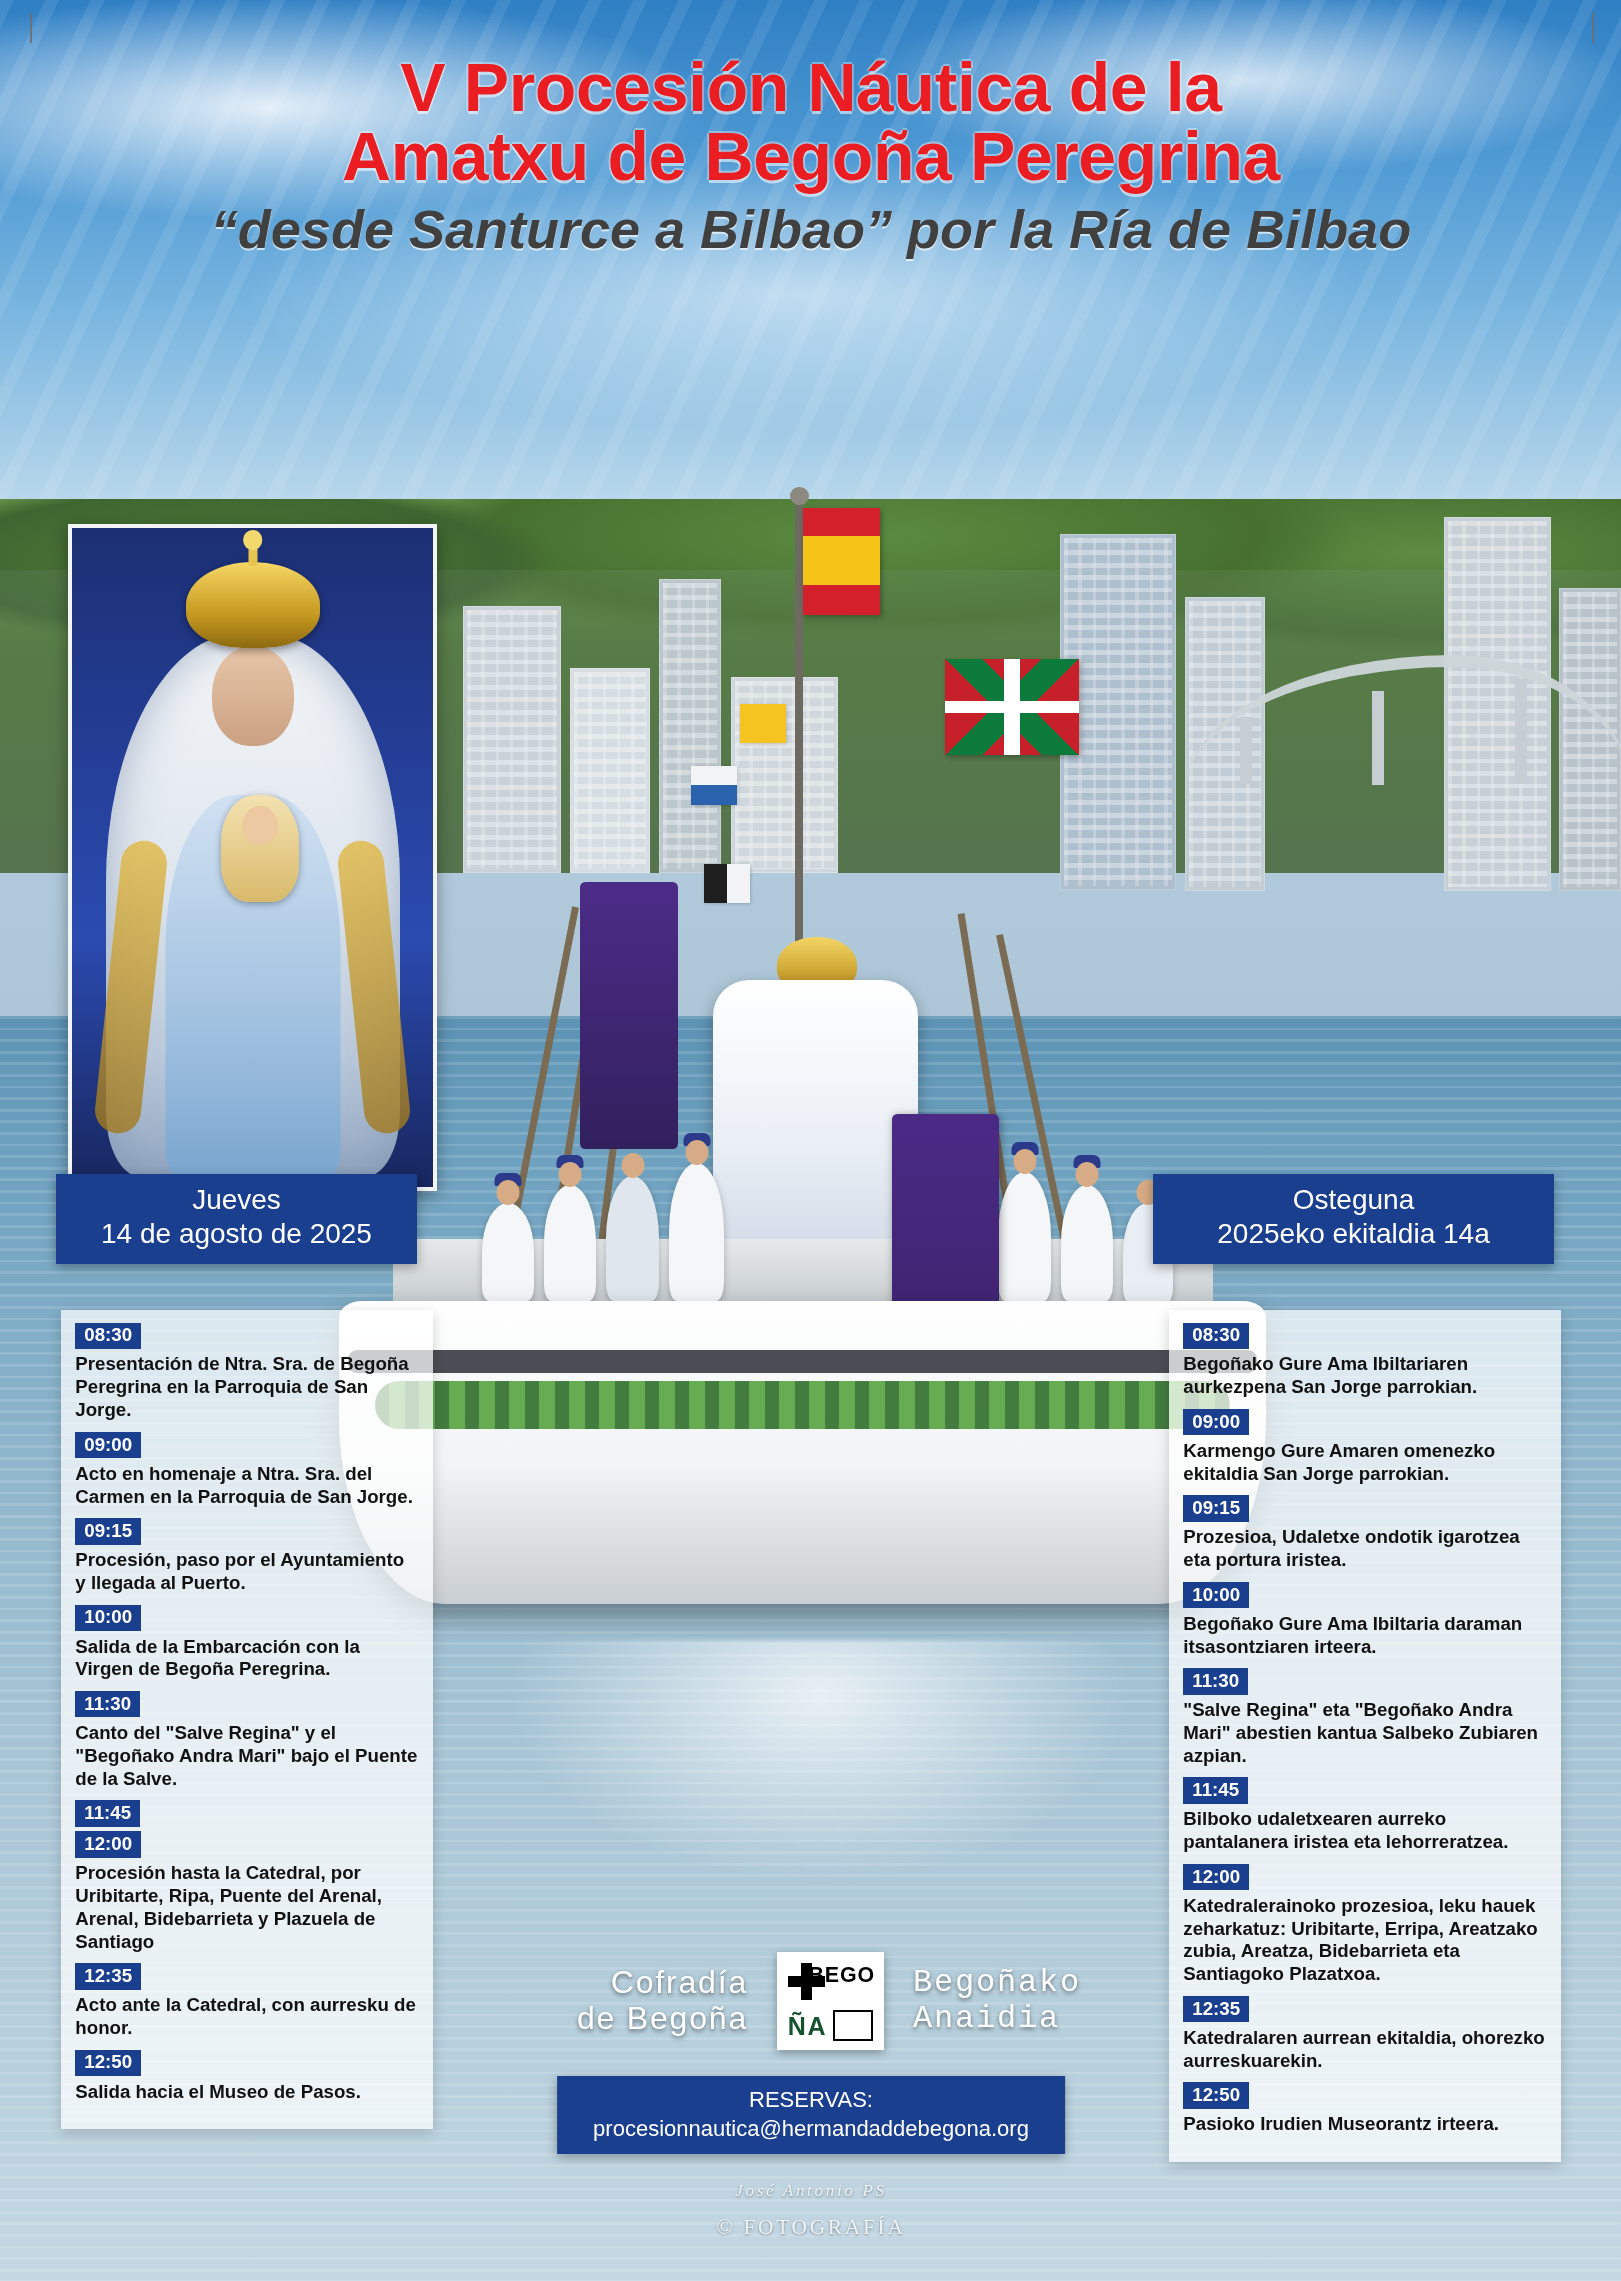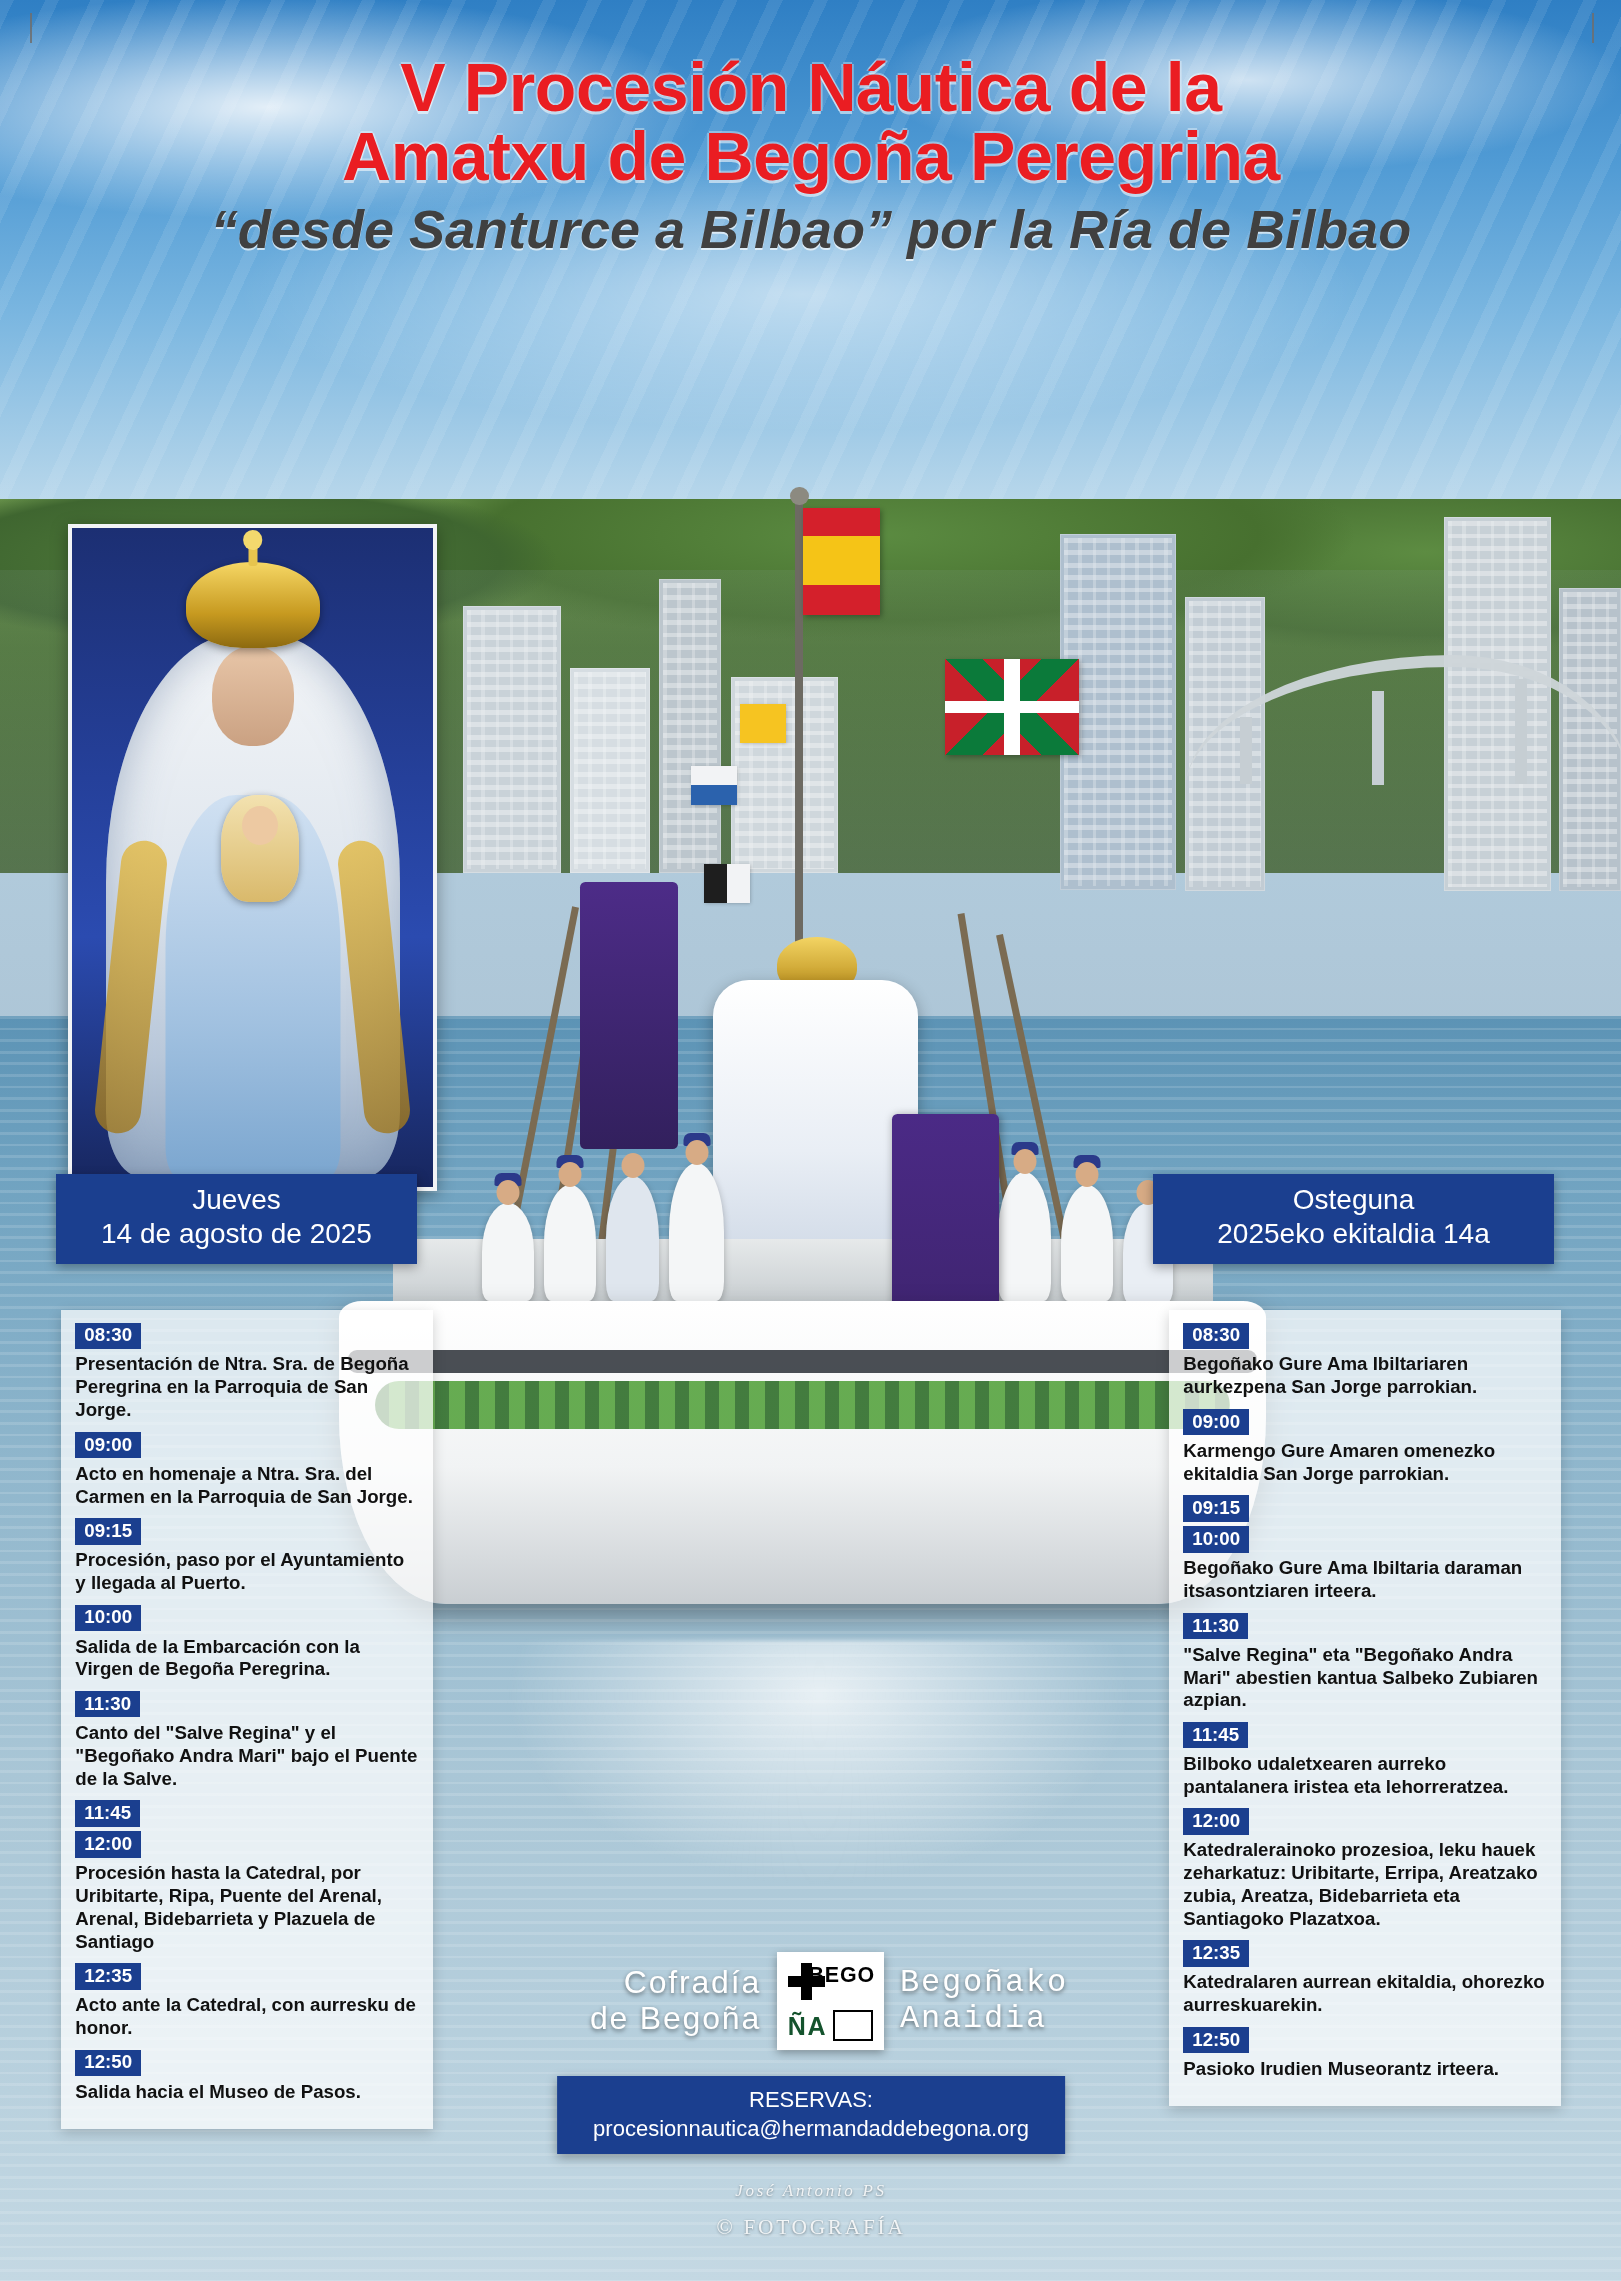--- a/index.html
+++ b/index.html
@@ -232,21 +232,21 @@
     display:inline-block;background:#1b3f8f;color:#fff;
     font-size:18.7px;font-weight:bold;padding:1.8px 9px 2.7px;margin-bottom:4.5px;
   }
   .desc{
     font-size:18.7px;line-height:1.22;color:#111;margin:0 0 9.8px;font-weight:bold;
   }
 
   
   .logos{
     position:absolute;left:544px;top:1943px;width:570px;height:116px;
-    display:flex;align-items:center;justify-content:center;gap:16px;color:#fff;
+    display:flex;align-items:center;justify-content:center;gap:29px;color:#fff;
   }
   .logo-text{
     font-size:32px;line-height:1.12;letter-spacing:1.8px;text-align:right;
     text-shadow:0 1.8px 4.5px rgba(0,0,0,.5);
   }
   .logo-text.r{text-align:left;font-family:Liberation Mono, monospace;}
   .logo-mark{
     width:107px;height:98px;background:#fff;display:flex;align-items:center;justify-content:center;
     position:relative;box-shadow:0 2.7px 9px rgba(0,0,0,.35);
   }
@@ -438,20 +438,21 @@
     <div>
       <span class="time">08:30</span>
       <p class="desc">Begoñako Gure Ama Ibiltariaren aurkezpena San Jorge parrokian.</p>
     </div>
     <div>
       <span class="time">09:00</span>
       <p class="desc">Karmengo Gure Amaren omenezko ekitaldia San Jorge parrokian.</p>
     </div>
     <div>
       <span class="time">09:15</span>
+      <p class="desc">Prozesioa, Udaletxe ondotik igarotzea eta portura iristea.</p>
     </div>
     <div>
       <span class="time">10:00</span>
       <p class="desc">Begoñako Gure Ama Ibiltaria daraman itsasontziaren irteera.</p>
     </div>
     <div>
       <span class="time">11:30</span>
       <p class="desc">"Salve Regina" eta "Begoñako Andra Mari" abestien kantua Salbeko Zubiaren azpian.</p>
     </div>
     <div>

